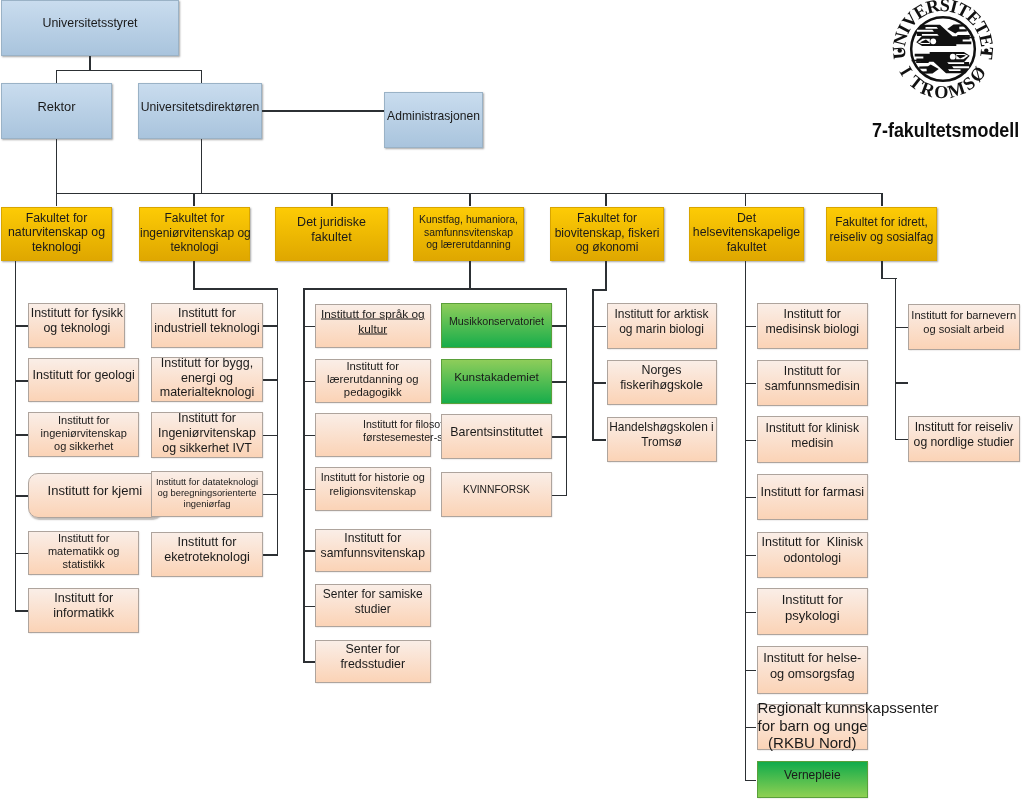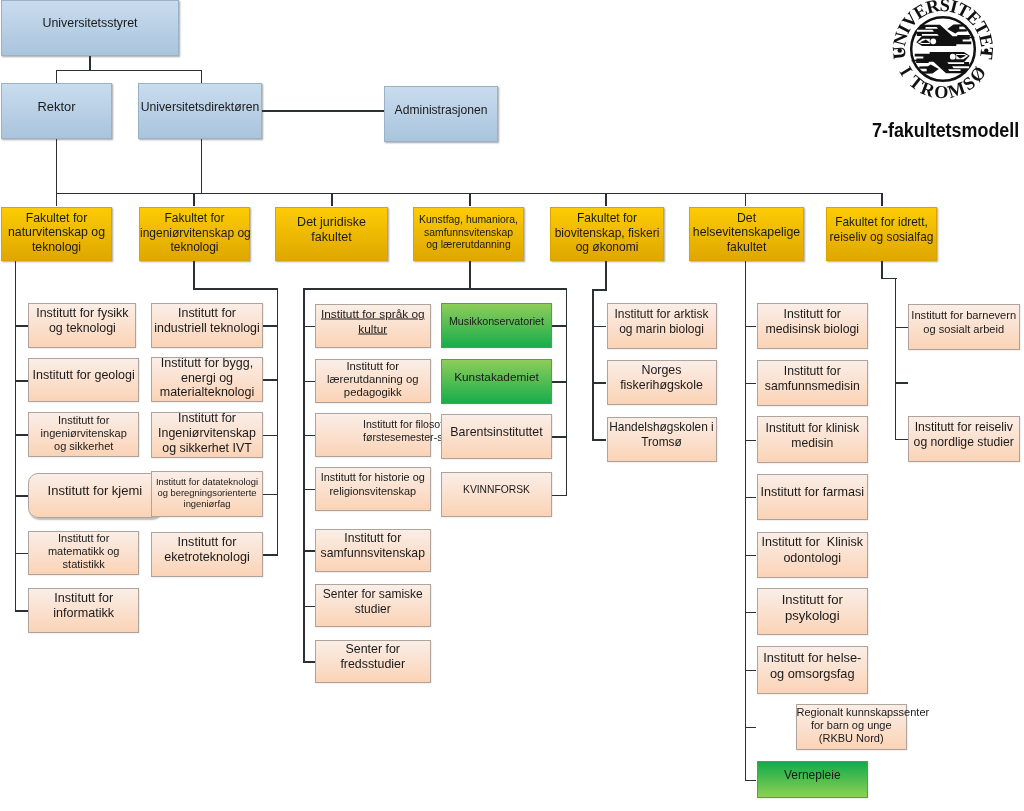--- a/index.html
+++ b/index.html
@@ -96,21 +96,21 @@
 
   <div class="box blue" style="left:1.0px;top:0.0px;width:178.0px;height:56.0px;font-size:12.4px;">
       <span>Universitetsstyret</span>
     </div>
   <div class="box blue" style="left:1.0px;top:83.0px;width:111.0px;height:56.0px;font-size:12.9px;">
       <span>Rektor</span>
     </div>
   <div class="box blue" style="left:138.0px;top:83.0px;width:124.0px;height:56.0px;font-size:12.2px;">
       <span>Universitetsdirektøren</span>
     </div>
-  <div class="box blue" style="left:384.0px;top:86px;width:114px;height:56.0px;font-size:12.1px;">
+  <div class="box blue" style="left:384.0px;top:92px;width:99px;height:56.0px;font-size:12.1px;">
       <span>Administrasjonen</span>
     </div>
   <div class="box gold" style="left:1.0px;top:206.5px;width:111.0px;height:54.5px;font-size:12.3px;" data-lines="3">
       <span>
         <i>Fakultet for</i>
         <i>naturvitenskap og</i>
         <i>teknologi</i>
       </span>
     </div>
   <div class="box gold" style="left:139.0px;top:206.5px;width:111.0px;height:54.5px;font-size:12.0px;" data-lines="3">
@@ -146,21 +146,21 @@
         <i>helsevitenskapelige</i>
         <i>fakultet</i>
       </span>
     </div>
   <div class="box gold" style="left:826.0px;top:206.5px;width:111.0px;height:54.5px;font-size:11.9px;" data-lines="2">
       <span>
         <i>Fakultet for idrett,</i>
         <i>reiseliv og sosialfag</i>
       </span>
     </div>
-  <div class="box peach" style="left:28.4px;top:303.0px;width:108px;height:44.5px;font-size:12.4px;" data-lines="2">
+  <div class="box peach" style="left:28.4px;top:303.0px;width:97px;height:44.5px;font-size:12.4px;" data-lines="2">
       <span>
         <i>Institutt for fysikk</i>
         <i>og teknologi</i>
       </span>
     </div>
   <div class="box peach" style="left:28.4px;top:358.0px;width:110.6px;height:44.0px;font-size:12.5px;" data-lines="1">
       <span>
         <i>Institutt for geologi</i>
       </span>
     </div>
@@ -337,21 +337,21 @@
         <i>Institutt for</i>
         <i>psykologi</i>
       </span>
     </div>
   <div class="box peach" style="left:756.5px;top:645.5px;width:111.5px;height:48.0px;font-size:12.8px;" data-lines="2">
       <span>
         <i>Institutt for helse-</i>
         <i>og omsorgsfag</i>
       </span>
     </div>
-  <div class="box peach" style="left:756.5px;top:703.5px;width:111.5px;height:46.0px;font-size:11px;margin-left:39px;" data-lines="3">
+  <div class="box peach" style="left:756.5px;top:703.5px;width:111.5px;height:46.0px;font-size:15px;" data-lines="3">
       <span>
         <i>Regionalt kunnskapssenter</i>
         <i>for barn og unge</i>
         <i>(RKBU Nord)</i>
       </span>
     </div>
   <div class="box greenr" style="left:756.5px;top:761.0px;width:111.5px;height:37.0px;font-size:12.0px;" data-lines="1">
       <span>
         <i>Vernepleie</i>
       </span>

